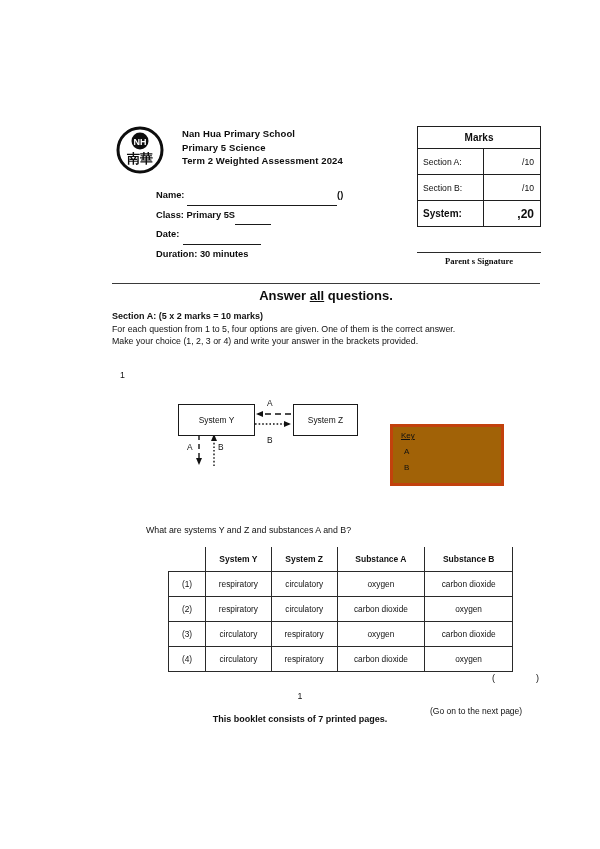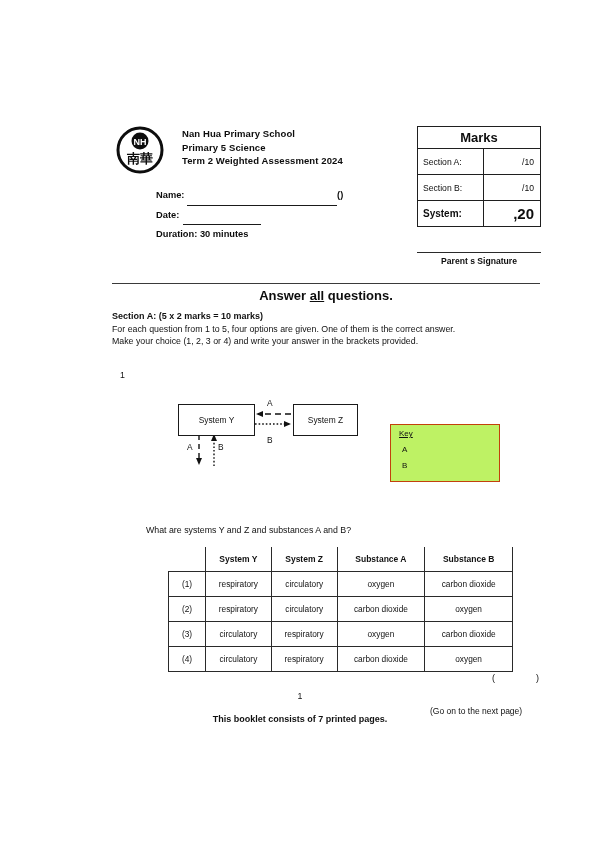--- a/index.html
+++ b/index.html
@@ -86,50 +86,51 @@
   }
   .marks-table td {
     border: 1px solid #1f1f1f;
     padding: 0;
     height: 25px;
     color: #0d0d0d;
   }
   .marks-table .mk-title {
     text-align: center;
     font-weight: bold;
-    font-size: 13px;
+    font-size: 10px;
     height: 21px;
   }
   .marks-table .mk-label {
     padding-left: 5px;
     font-weight: normal;
     width: 60px;
   }
   .marks-table .mk-val {
     text-align: right;
     padding-right: 6px;
   }
   .marks-table .mk-total-label {
     padding-left: 5px;
     font-weight: bold;
     font-size: 10px;
   }
   .marks-table .mk-total-val {
     text-align: right;
     padding-right: 6px;
     font-weight: bold;
-    font-size: 15px;
+    font-size: 12px;
   }
 
   .signature {
     position: absolute;
     left: 417px;
     top: 252px;
     width: 124px;
     text-align: center;
+    font-family: Liberation Serif, serif;
   }
   .signature .sig-line {
     border-top: 1px solid #2a2a2a;
     height: 0;
     width: 124px;
   }
   .signature .sig-label {
     margin-top: 3px;
     font-size: 8.6px;
     font-weight: bold;
@@ -221,22 +222,22 @@
   .lbl-b-mid { left: 107px; top: 45px; }
   .lbl-a-left { left: 27px; top: 52px; }
   .lbl-b-right { left: 58px; top: 52px; }
 
   .keybox {
     position: absolute;
     left: 230px;
     top: 34px;
     width: 108px;
     height: 56px;
-    border: 1px solid #c2410c;
-    background: #bef264;
+    border: 3px solid #c2410c;
+    background: #a16207;
   }
   .key-title {
     position: absolute;
     left: 8px;
     top: 4px;
     font-size: 8px;
     text-decoration: underline;
     color: #111;
   }
   .key-row-a { position: absolute; left: 11px; top: 20px; font-size: 8px; color:#111; }
@@ -339,20 +340,23 @@
     <div class="school-titles">
       <div>Nan Hua Primary School</div>
       <div>Primary 5 Science</div>
       <div>Term 2 Weighted Assessment 2024</div>
     </div>
 
     <div class="fields">
       <div class="row">
         <span>Name:</span>
         <span class="rule-line rule-name"></span><span>(</span><span class="paren"></span><span>)</span>
+      </div>
+      <div class="row">
+        <span>Class: Primary 5S</span><span class="rule-line rule-class"></span>
       </div>
       <div class="row">
         <span>Date:</span><span class="rule-line rule-date"></span>
       </div>
       <div class="row">
         <span>Duration: 30 minutes</span>
       </div>
     </div>
   </div>
 

